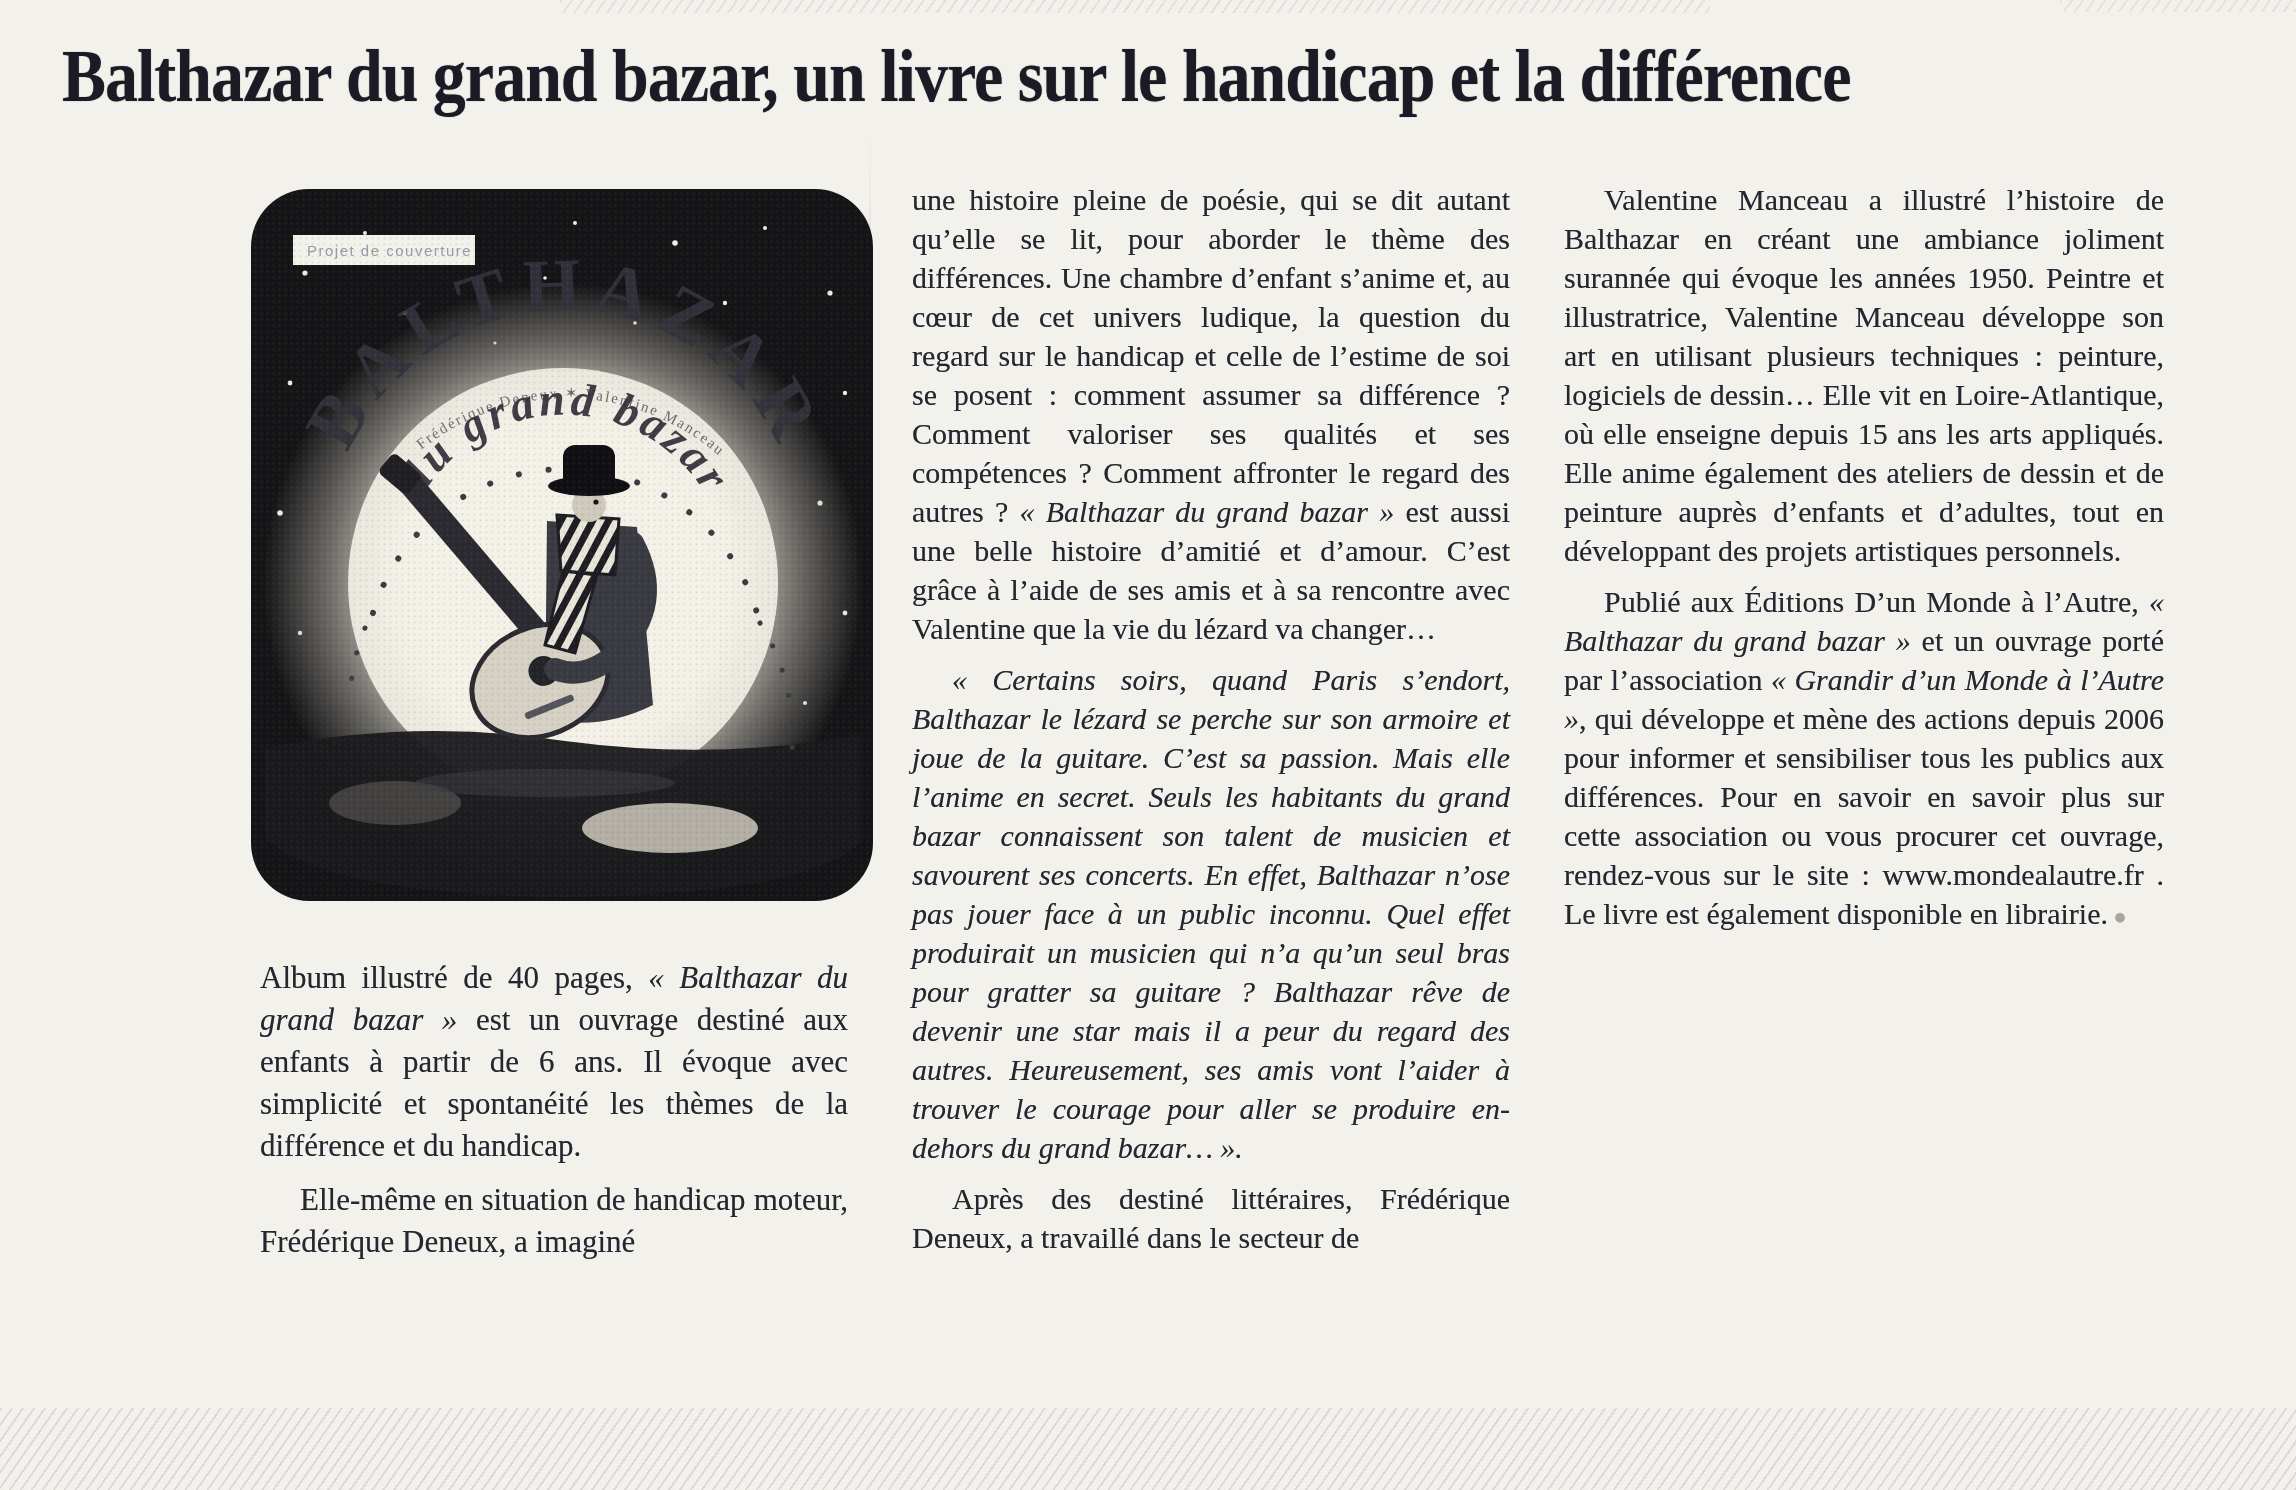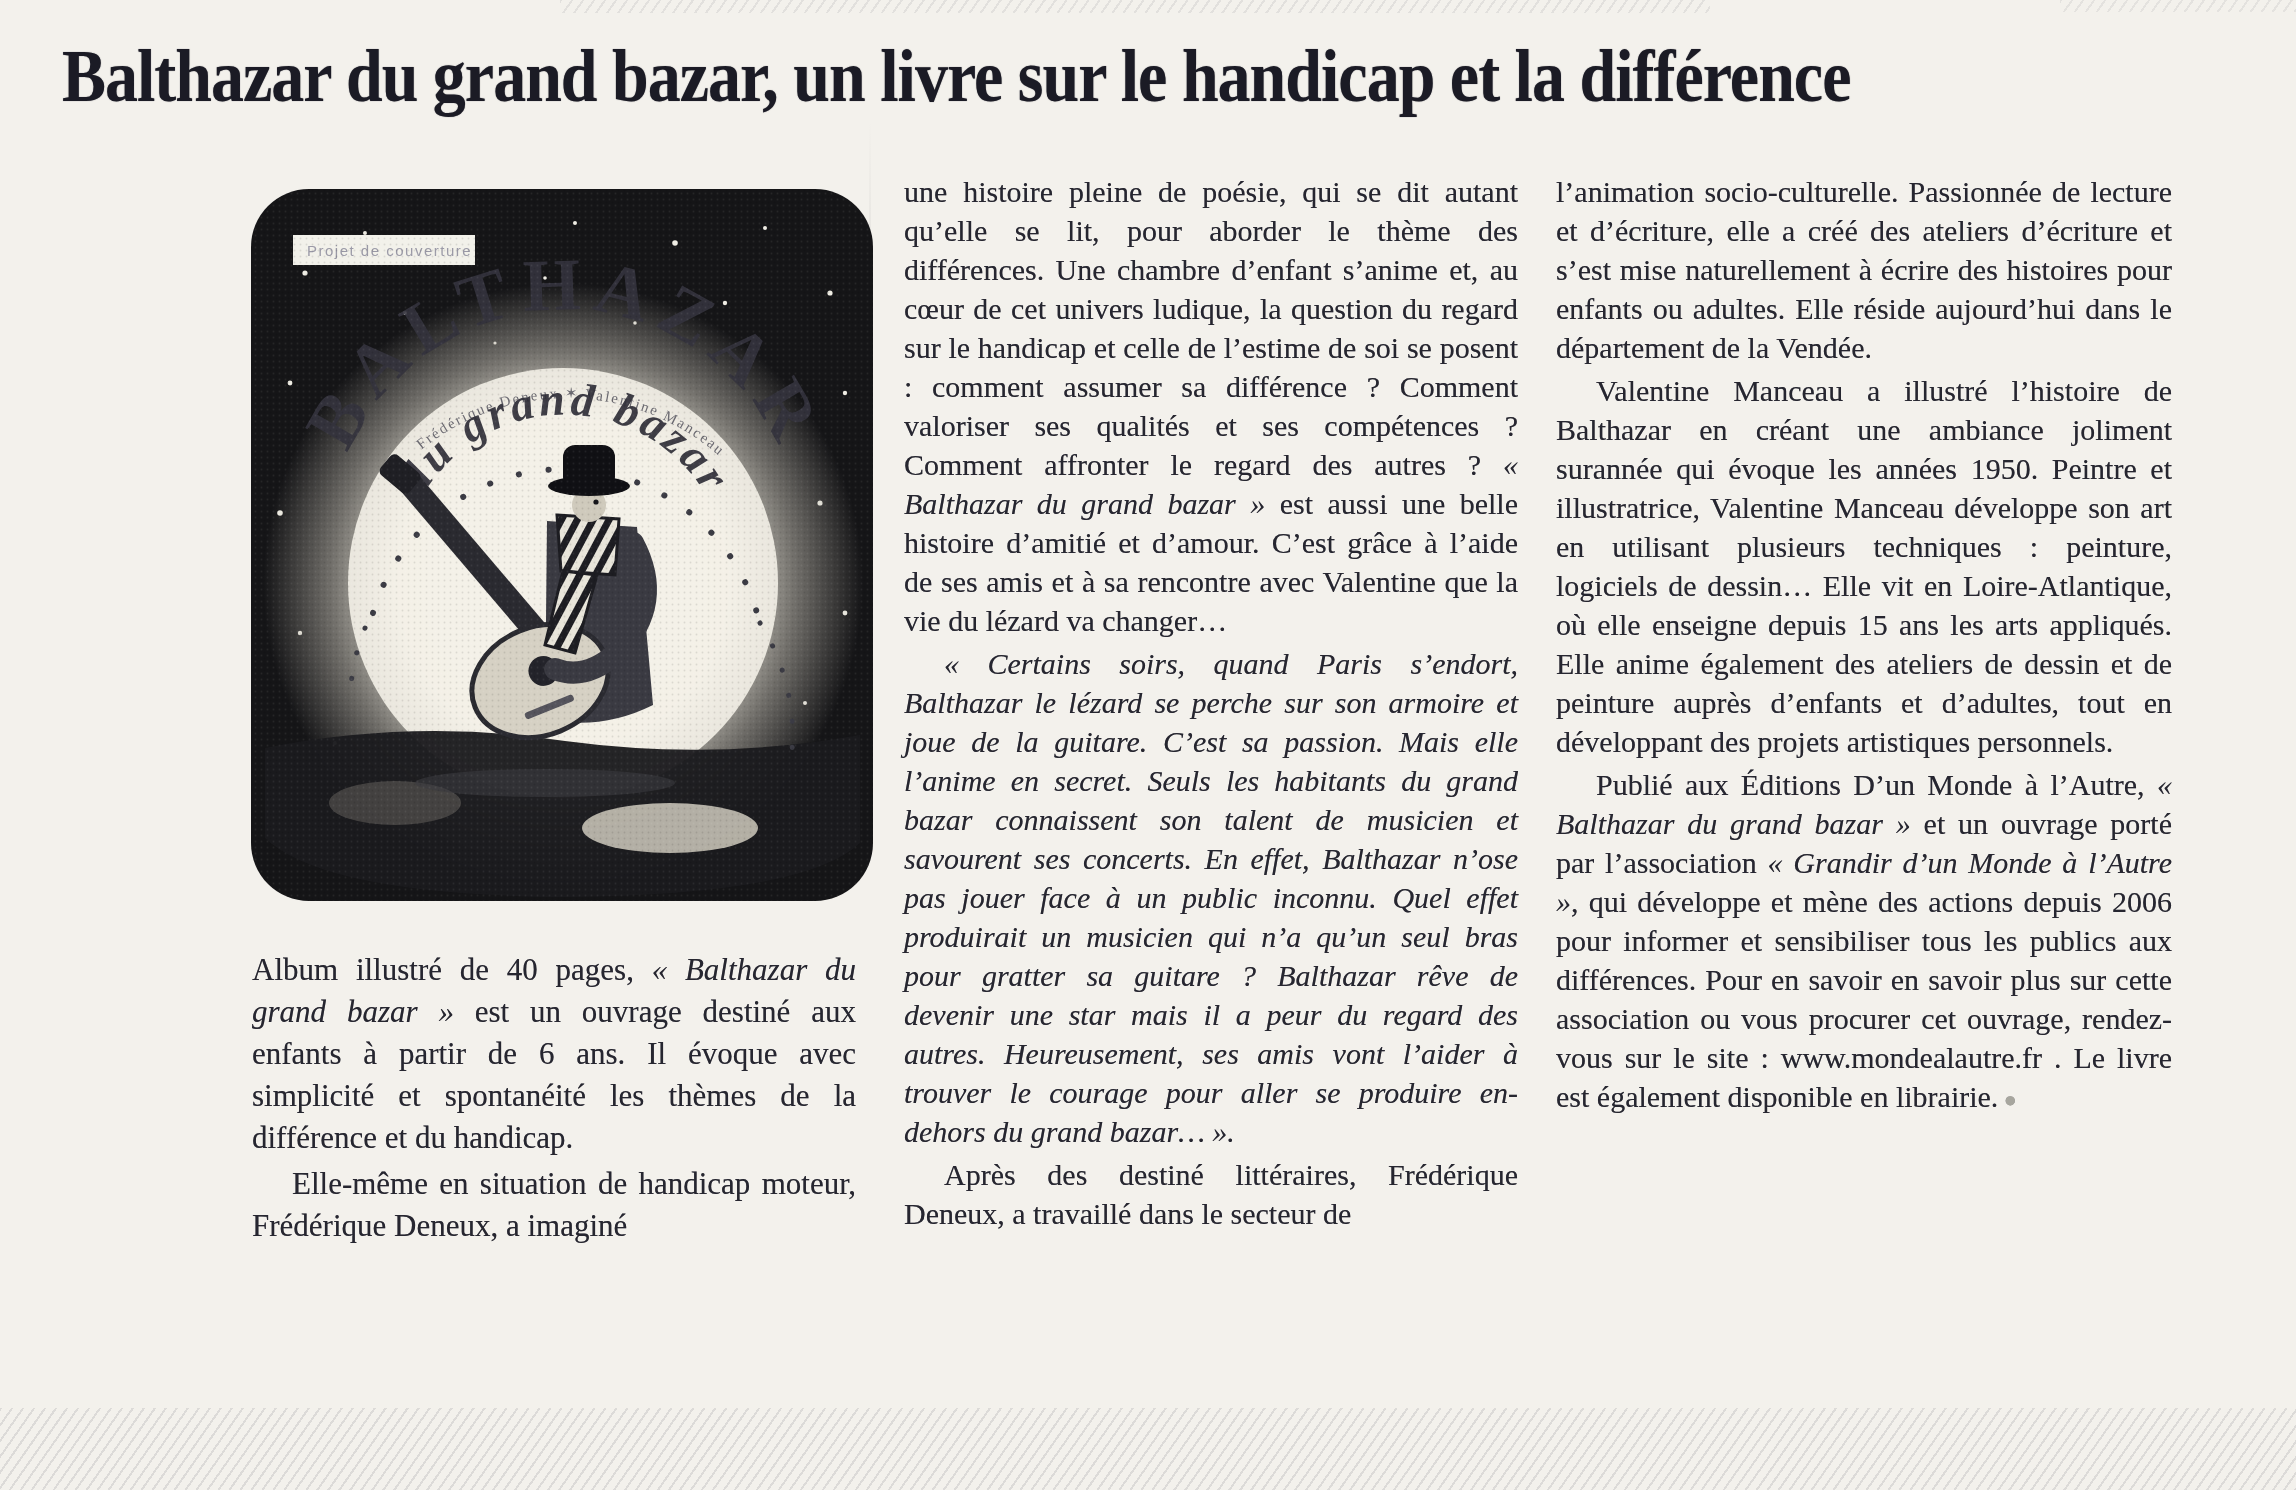--- a/index.html
+++ b/index.html
@@ -18,21 +18,21 @@
     background:linear-gradient(to bottom,rgba(0,0,0,0),rgba(50,50,60,.13),rgba(0,0,0,0));}
   
   .headline{
     position:absolute;left:62px;top:34px;margin:0;
     font-size:66px;font-weight:700;letter-spacing:-1px;white-space:nowrap;
     color:#1b1b25;transform:scaleY(1.12);transform-origin:top left;
     text-shadow:0 0 1px rgba(27,27,37,.55);
   }
   
   .col{position:absolute;text-align:justify;text-shadow:0 0 .4px rgba(38,38,48,.5);}
-  .col .para{margin:4px;padding:0;}
+  .col .para{margin:12px;padding:0;}
   .col .para.indent{text-indent:40px;font-family:Liberation Serif, serif;}
   .col em{font-style:italic;}
   .caption-col{left:248px;top:945px;width:612px;font-size:31px;line-height:42px;}
   .mid-col{left:900px;top:168px;width:622px;font-size:30px;line-height:39px;}
   .right-col{left:1552px;top:168px;width:624px;font-size:30px;line-height:39px;}
   .endmark{color:#a7a69e;font-size:.72em;letter-spacing:0;}
   
   .cover{position:absolute;left:245px;top:183px;width:635px;height:725px;}
 </style>
 </head>
@@ -158,18 +158,17 @@
       <p class="para indent"><span>Elle-même en situation de handicap moteur, Frédérique Deneux, a imaginé</span></p>
     </div>
 
   <div class="col mid-col">
       <p class="para"><span>une histoire pleine de poésie, qui se dit autant qu’elle se lit, pour aborder le thème des différences. Une chambre d’enfant s’anime et, au cœur de cet univers ludique, la question du regard sur le handicap et celle de l’estime de soi se posent : comment assumer sa différence ? Comment valoriser ses qualités et ses compétences ? Comment affronter le regard des autres ? </span><em>« Balthazar du grand bazar »</em><span> est aussi une belle histoire d’amitié et d’amour. C’est grâce à l’aide de ses amis et à sa rencontre avec Valentine que la vie du lézard va changer…</span></p>
       <p class="para indent"><em>« Certains soirs, quand Paris s’endort, Balthazar le lézard se perche sur son armoire et joue de la guitare. C’est sa passion. Mais elle l’anime en secret. Seuls les habitants du grand bazar connaissent son talent de musicien et savourent ses concerts. En effet, Balthazar n’ose pas jouer face à un public inconnu. Quel effet produirait un musicien qui n’a qu’un seul bras pour gratter sa guitare ? Balthazar rêve de devenir une star mais il a peur du regard des autres. Heureusement, ses amis vont l’aider à trouver le courage pour aller se produire en-dehors du grand bazar… ».</em></p>
       <p class="para indent"><span>Après des destiné littéraires, Frédérique Deneux, a travaillé dans le secteur de</span></p>
     </div>
 
   <div class="col right-col">
-      <p class="para"><span>l’animation socio-culturelle. Passionnée de lecture et d’écriture, elle a créé des ateliers d’écriture et s’est mise naturellement à écrire des histoires pour enfants ou adultes. Elle réside aujourd’hui dans le département de la Vendée.</span></p>
       <p class="para indent"><span>Valentine Manceau a illustré l’histoire de Balthazar en créant une ambiance joliment surannée qui évoque les années 1950. Peintre et illustratrice, Valentine Manceau développe son art en utilisant plusieurs techniques : peinture, logiciels de dessin… Elle vit en Loire-Atlantique, où elle enseigne depuis 15 ans les arts appliqués. Elle anime également des ateliers de dessin et de peinture auprès d’enfants et d’adultes, tout en développant des projets artistiques personnels.</span></p>
       <p class="para indent"><span>Publié aux Éditions D’un Monde à l’Autre, </span><em>« Balthazar du grand bazar »</em><span> et un ouvrage porté par l’association </span><em>« Grandir d’un Monde à l’Autre »</em><span>, qui développe et mène des actions depuis 2006 pour informer et sensibiliser tous les publics aux différences. Pour en savoir en savoir plus sur cette association ou vous procurer cet ouvrage, rendez-vous sur le site : www.mondealautre.fr . Le livre est également disponible en librairie.</span><span class="endmark"> ●</span></p>
     </div>
 
 </div>
 
 </body></html>

